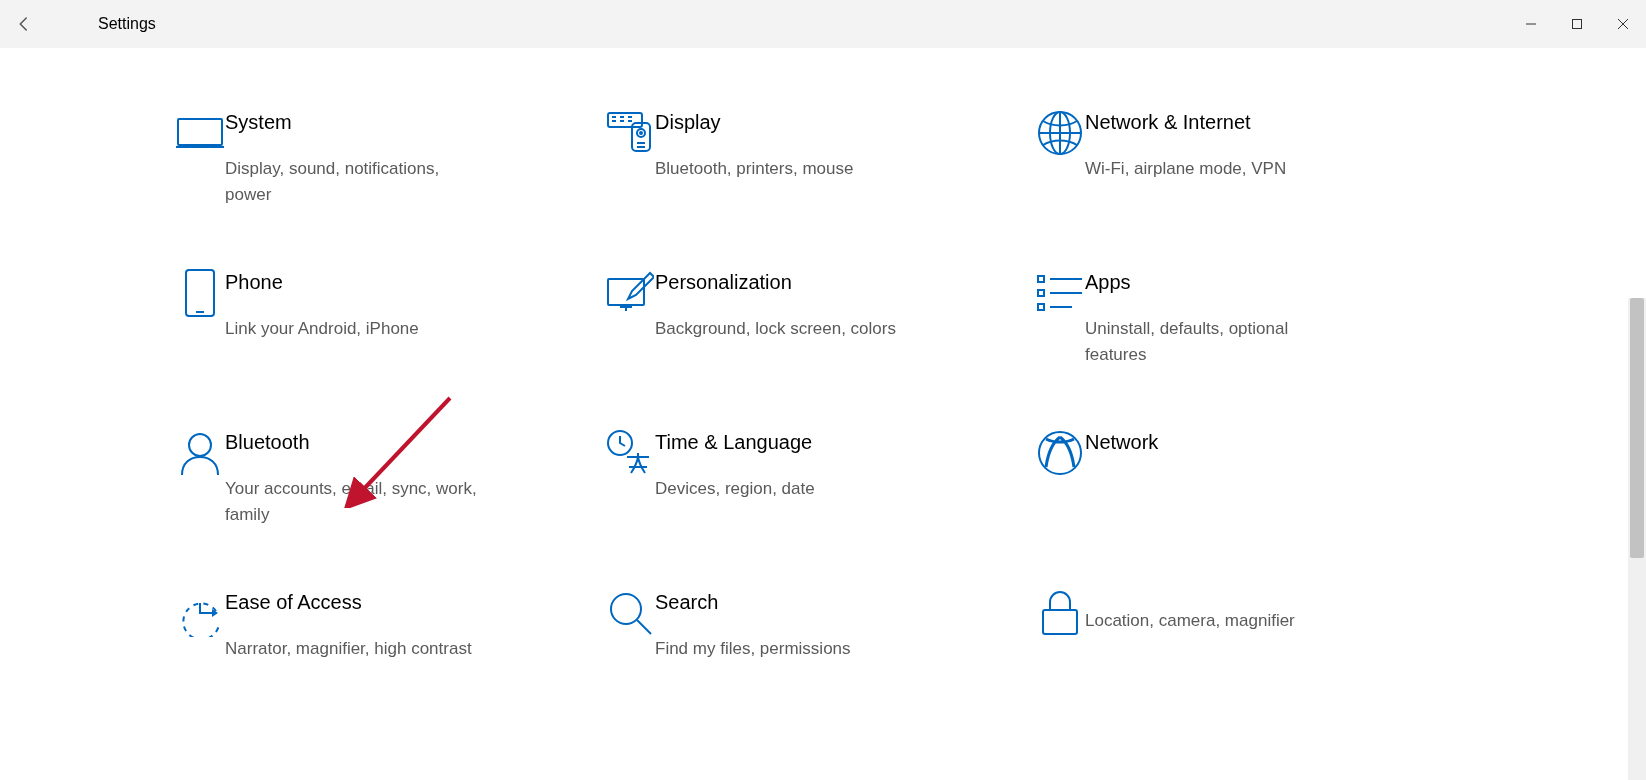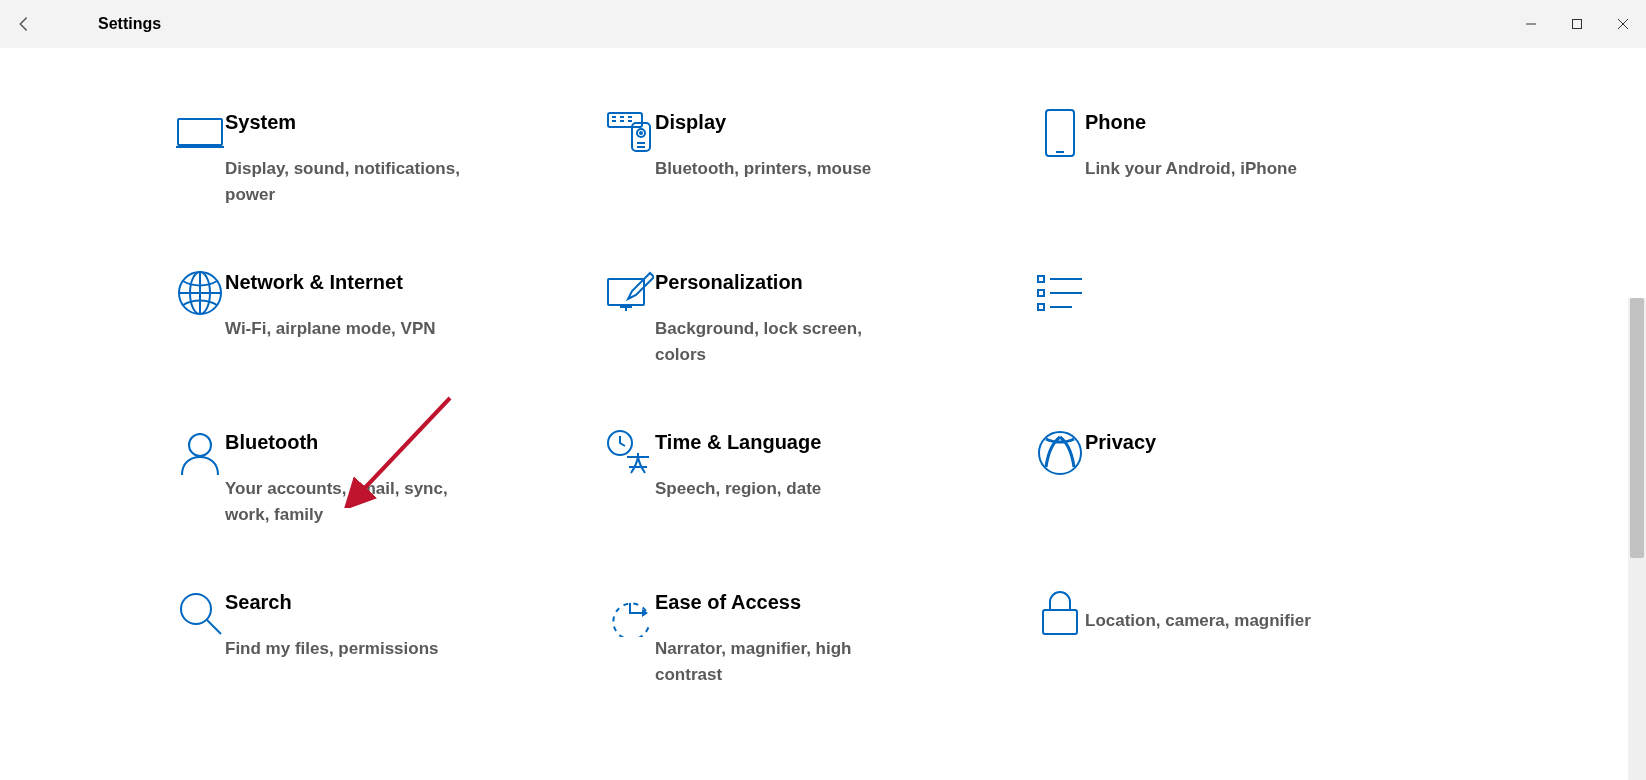--- a/index.html
+++ b/index.html
@@ -1,16 +1,16 @@
 <!DOCTYPE html>
 <html><head>
 <meta charset="utf-8">
 <style>
   html,body{margin:0;padding:0;font-family:"Segoe UI",Arial,sans-serif;background:#fff;color:#000;}
-  .window{width:1646px;height:780px;position:relative;overflow:hidden;font-weight:bold;}
+  .window{width:1646px;height:780px;position:relative;overflow:hidden;}
   
   .titlebar{height:48px;background:#f3f3f3;display:flex;align-items:center;position:relative;}
   .back-btn{width:48px;height:48px;display:flex;align-items:center;justify-content:center;cursor:default;}
   .title{font-size:16px;color:#000;margin-left:50px;}
   .win-controls{position:absolute;right:0;top:0;height:48px;display:flex;}
   .win-btn{width:46px;height:48px;display:flex;align-items:center;justify-content:center;}
   
   .content{position:absolute;left:0;right:0;top:48px;bottom:0;overflow:auto;}
   .grid{display:grid;grid-template-columns:repeat(3,430px);column-gap:0;row-gap:60px;
         padding:60px 0 40px 175px;}
@@ -83,43 +83,43 @@
           </svg>
         </div>
         <div>
           <div class="tile-title">Display</div>
           <div class="tile-desc">Bluetooth, printers, mouse</div>
         </div>
       </div>
 
       <div class="tile">
         <div class="icon">
-          <svg width="36" height="50" viewBox="0 0 36 50">
-              <rect x="4" y="2" width="28" height="46" rx="3"></rect>
-              <path d="M14 44h8"></path>
-            </svg>
-        </div>
-        <div>
-          <div class="tile-title">Phone</div>
-          <div class="tile-desc">Link your Android, iPhone</div>
-        </div>
-      </div>
-
-      <div class="tile">
-        <div class="icon">
           <svg width="48" height="48" viewBox="0 0 48 48">
               <circle cx="24" cy="24" r="21"></circle>
               <path d="M3 24h42M24 3v42"></path>
               <ellipse cx="24" cy="24" rx="10" ry="21"></ellipse>
               <path d="M7 12c10 6 24 6 34 0M7 36c10-6 24-6 34 0"></path>
             </svg>
         </div>
         <div>
           <div class="tile-title">Network &amp; Internet</div>
           <div class="tile-desc">Wi-Fi, airplane mode, VPN</div>
+        </div>
+      </div>
+
+      <div class="tile">
+        <div class="icon">
+          <svg width="36" height="50" viewBox="0 0 36 50">
+              <rect x="4" y="2" width="28" height="46" rx="3"></rect>
+              <path d="M14 44h8"></path>
+            </svg>
+        </div>
+        <div>
+          <div class="tile-title">Phone</div>
+          <div class="tile-desc">Link your Android, iPhone</div>
         </div>
       </div>
 
       <div class="tile">
         <div class="icon">
           <svg width="48" height="44" viewBox="0 0 48 44">
               <rect x="2" y="8" width="36" height="26" rx="1"></rect>
               <path d="M14 36h12M20 34v6"></path>
               <path d="M44 2 26 20l-4 8 8-4L48 6z"></path>
             </svg>
@@ -134,20 +134,24 @@
         <div class="icon">
           <svg width="48" height="40" viewBox="0 0 48 40" stroke-width="3">
             <rect x="2" y="3" width="6" height="6"></rect>
               <path d="M14 6h32"></path>
             <rect x="2" y="17" width="6" height="6"></rect>
               <path d="M14 20h32"></path>
             <rect x="2" y="31" width="6" height="6"></rect>
               <path d="M14 34h22"></path>
           </svg>
         </div>
+        <div>
+          <div class="tile-title">Apps</div>
+          <div class="tile-desc">Uninstall, defaults, optional features</div>
+        </div>
       </div>
 
       <div class="tile">
         <div class="icon">
           <svg width="48" height="48" viewBox="0 0 48 48">
               <circle cx="24" cy="16" r="11"></circle>
               <path d="M6 46c0-12 8-18 18-18s18 6 18 18"></path>
             </svg>
         </div>
         <div>
@@ -159,60 +163,60 @@
       <div class="tile">
         <div class="icon">
           <svg width="50" height="48" viewBox="0 0 50 48">
             <circle cx="15" cy="14" r="12"></circle>
               <path d="M15 7v7l5 3"></path>
             <path d="M22 28h22M33 24v4M26 44c4-6 6-10 7-16M40 44c-4-6-6-10-7-16M24 38h18"></path>
           </svg>
         </div>
         <div>
           <div class="tile-title">Time &amp; Language</div>
-          <div class="tile-desc">Speech, region, date</div>
+          <div class="tile-desc">Devices, region, date</div>
         </div>
       </div>
 
       <div class="tile">
         <div class="icon">
           <svg width="48" height="48" viewBox="0 0 48 48">
               <circle cx="24" cy="24" r="21"></circle>
               <path d="M10 10c8 4 20 4 28 0M24 8c-8 6-12 16-14 30M24 8c8 6 12 16 14 30" stroke-width="3"></path>
             </svg>
         </div>
         <div>
-          <div class="tile-title">Privacy</div>
-        </div>
-      </div>
-
-      <div class="tile">
-        <div class="icon">
-          <svg width="48" height="48" viewBox="0 0 48 48" stroke-width="3">
-              <circle cx="20" cy="20" r="15"></circle>
-              <path d="M31 31l14 14"></path>
-            </svg>
-        </div>
-        <div>
-          <div class="tile-title">Search</div>
-          <div class="tile-desc">Find my files, permissions</div>
+          <div class="tile-title">Network</div>
         </div>
       </div>
 
       <div class="tile">
         <div class="icon">
           <svg width="48" height="48" viewBox="0 0 48 48" stroke-width="3">
             <path d="M40 22a18 18 0 1 0 3 14" stroke-dasharray="5 5"></path>
             <path d="M24 14v10l16 0"></path>
               <path d="M36 20l6 4-6 4" fill="#0067c0" stroke="none"></path>
           </svg>
         </div>
         <div>
           <div class="tile-title">Ease of Access</div>
           <div class="tile-desc">Narrator, magnifier, high contrast</div>
+        </div>
+      </div>
+
+      <div class="tile">
+        <div class="icon">
+          <svg width="48" height="48" viewBox="0 0 48 48" stroke-width="3">
+              <circle cx="20" cy="20" r="15"></circle>
+              <path d="M31 31l14 14"></path>
+            </svg>
+        </div>
+        <div>
+          <div class="tile-title">Search</div>
+          <div class="tile-desc">Find my files, permissions</div>
         </div>
       </div>
 
       <div class="tile">
         <div class="icon">
           <svg width="42" height="50" viewBox="0 0 42 50">
               <rect x="4" y="22" width="34" height="24" rx="2"></rect>
               <path d="M11 22v-8a10 10 0 0 1 20 0v8"></path>
             </svg>
         </div>

